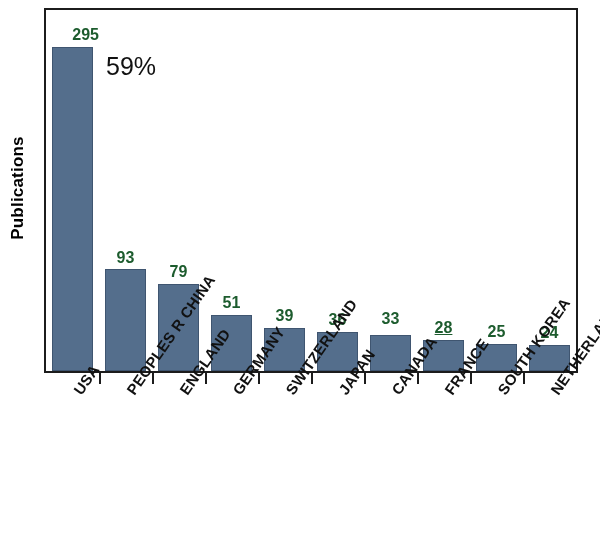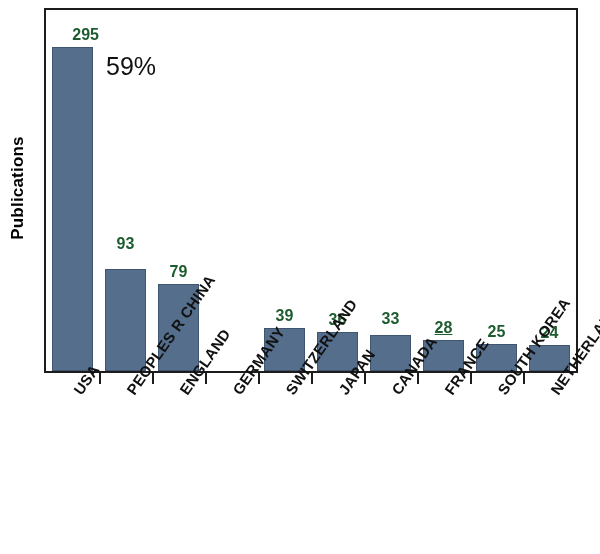--- a/index.html
+++ b/index.html
@@ -128,25 +128,29 @@
 
   <div class="plot-frame"></div>
 
   <div class="plot-area" id="bars-layer">
       <div class="bar-slot" style="left: 0px; width: 53px;">
         <div class="bar" title="USA: 295" style="height: 323.693px; background: rgb(84, 110, 140); border-color: rgb(63, 85, 112);"></div>
         <div class="bar-value" style="bottom: 326.693px; color: rgb(29, 92, 46); text-align: right;">295</div>
       </div>
       <div class="bar-slot" style="left: 53px; width: 53px;">
         <div class="bar" title="PEOPLES R CHINA: 93" style="height: 102.046px; background: rgb(84, 110, 140); border-color: rgb(63, 85, 112);"></div>
-        <div class="bar-value" style="bottom: 118px; color: rgb(29, 92, 46); margin-top: 8px;">93</div>
+        <div class="bar-value" style="bottom: 104px; color: rgb(29, 92, 46); margin-top: 8px;">93</div>
       </div>
       <div class="bar-slot" style="left: 106px; width: 53px;">
         <div class="bar" title="ENGLAND: 79" style="height: 86.6839px; background: rgb(84, 110, 140); border-color: rgb(63, 85, 112);"></div>
         <div class="bar-value" style="bottom: 89.6839px; color: rgb(29, 92, 46);">79</div>
+      </div>
+      <div class="bar-slot" style="left: 159px; width: 53px;">
+        <div class="bar" title="GERMANY: 51" style="height: 55.9605px; background: rgb(84, 110, 140); border-color: rgb(63, 85, 112);"></div>
+        <div class="bar-value" style="bottom: 58.9605px; color: rgb(29, 92, 46);">51</div>
       </div>
       <div class="bar-slot" style="left: 212px; width: 53px;">
         <div class="bar" title="SWITZERLAND: 39" style="height: 42.7933px; background: rgb(84, 110, 140); border-color: rgb(63, 85, 112);"></div>
         <div class="bar-value" style="bottom: 45.7933px; color: rgb(29, 92, 46);">39</div>
       </div>
       <div class="bar-slot" style="left: 265px; width: 53px;">
         <div class="bar" title="JAPAN: 36" style="height: 39.5015px; background: rgb(84, 110, 140); border-color: rgb(63, 85, 112);"></div>
         <div class="bar-value" style="bottom: 42.5015px; color: rgb(29, 92, 46);">36</div>
       </div>
       <div class="bar-slot" style="left: 318px; width: 53px;">

